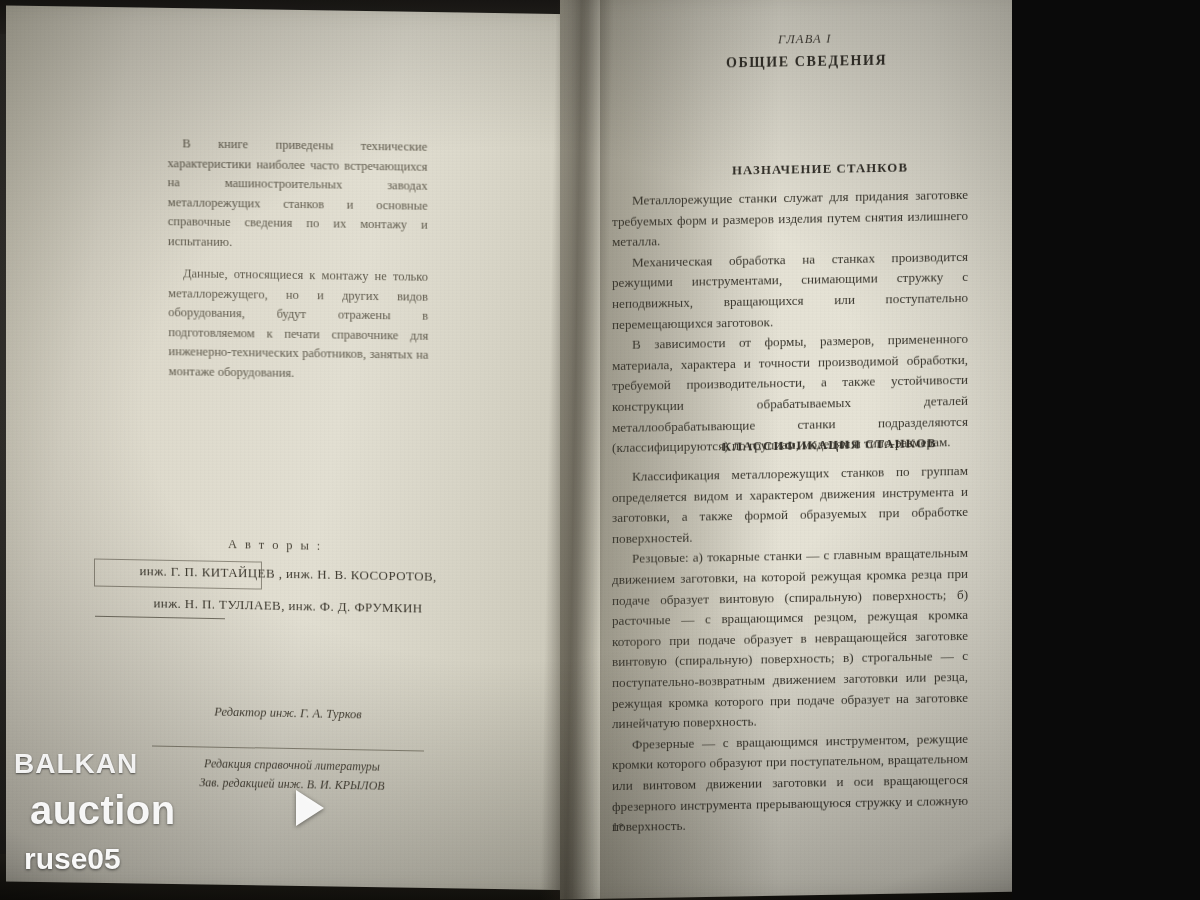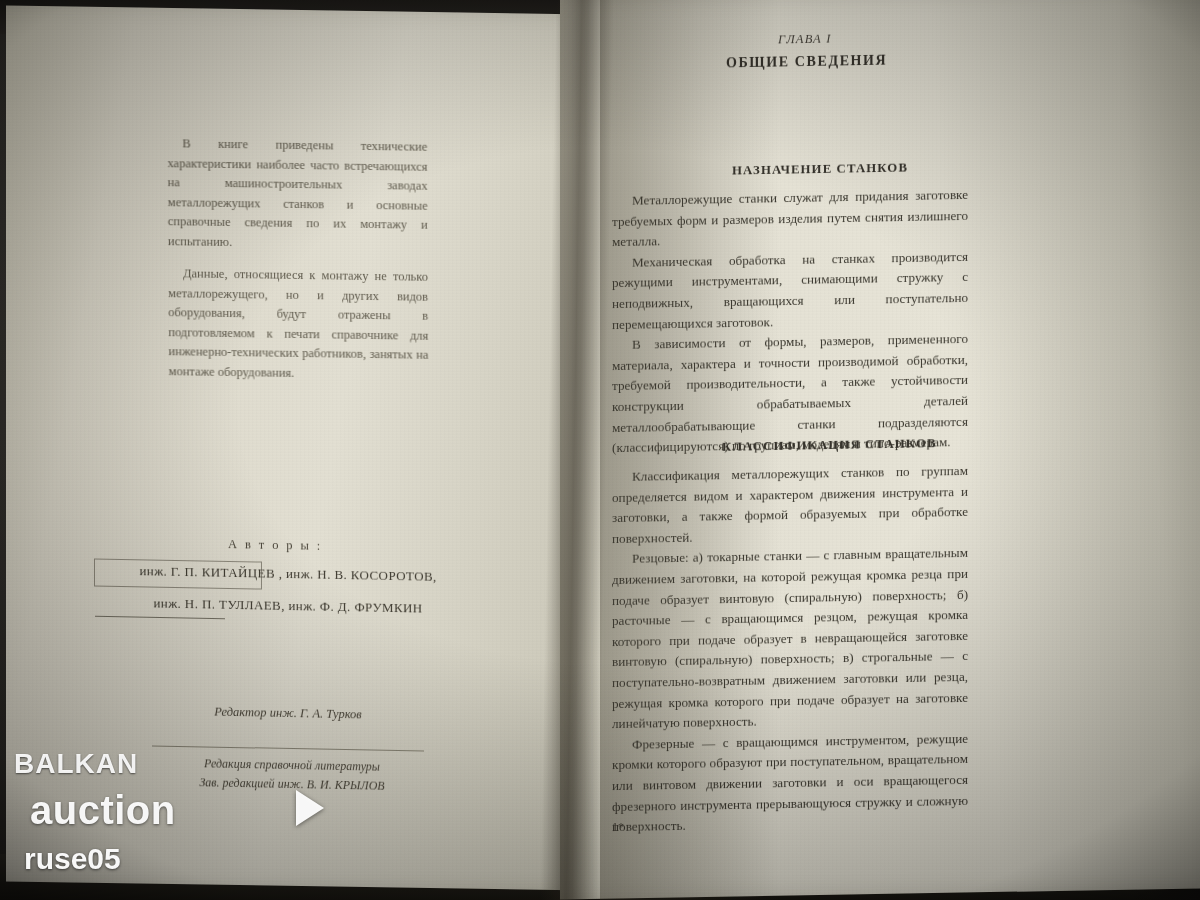--- a/index.html
+++ b/index.html
@@ -2,25 +2,26 @@
 <html><head>
 <meta charset="utf-8">
 <style>
   html, body {
     margin: 0;
     padding: 0;
     background: #0a0a0a;
   }
   #page {
     position: relative;
-    width: 1200px;
+    width: 992px;
     height: 900px;
     overflow: hidden;
     background: #2a2724;
     font-family: "Liberation Serif", serif;
+    padding-left: 20px;
   }
 
   
   .photo-bg {
     position: absolute;
     inset: 0;
     background:
       radial-gradient(ellipse 1400px 900px at 48% 40%, rgba(255,255,255,0.06) 0%, rgba(0,0,0,0.35) 70%, rgba(0,0,0,0.6) 100%),
       linear-gradient(100deg, #3a3732 0%, #2b2824 40%, #211f1c 100%);
   }

